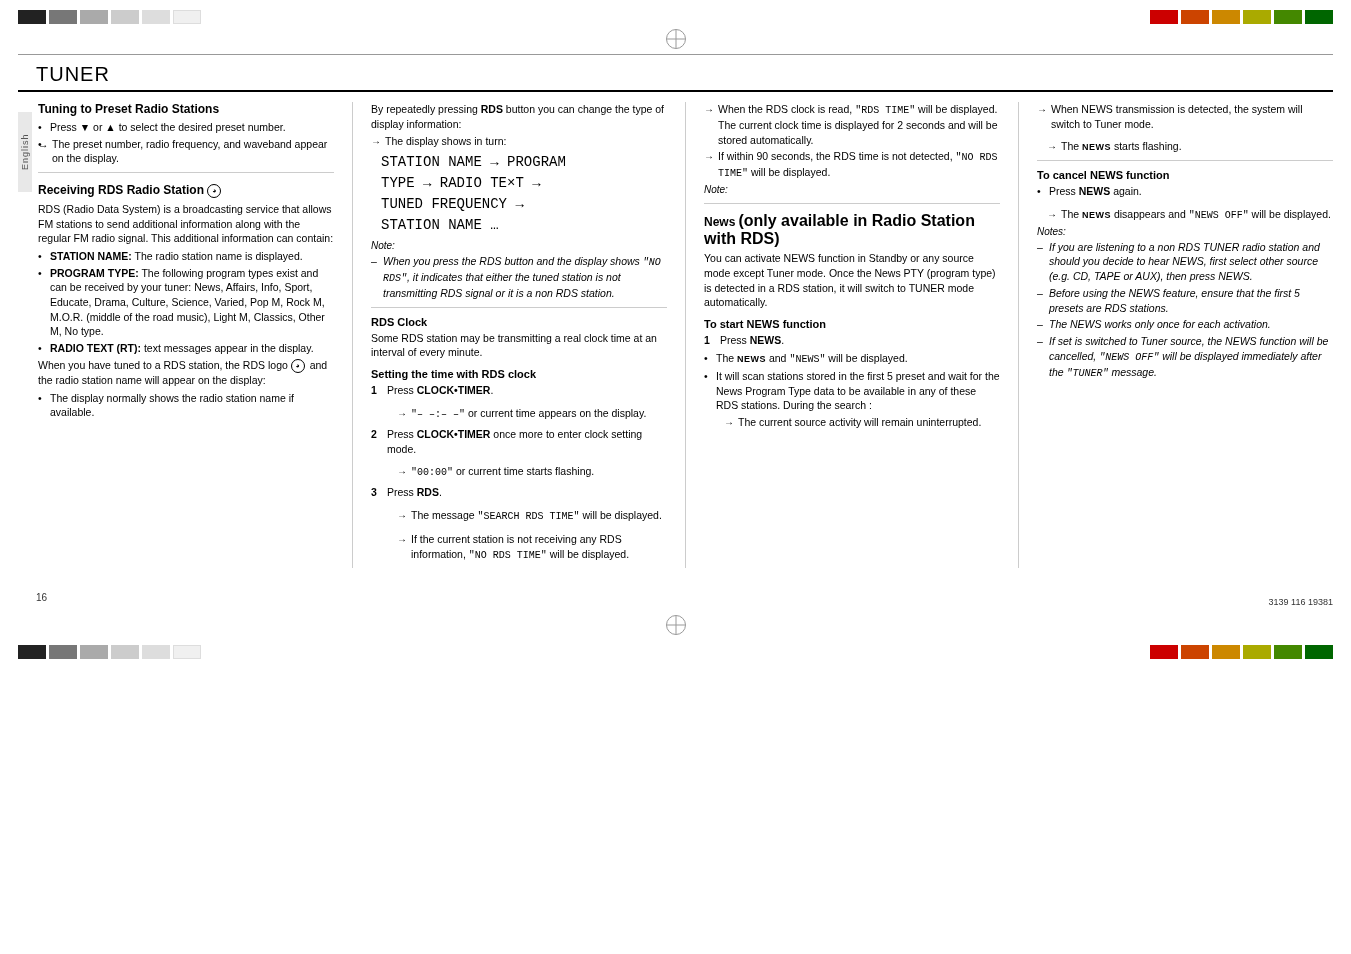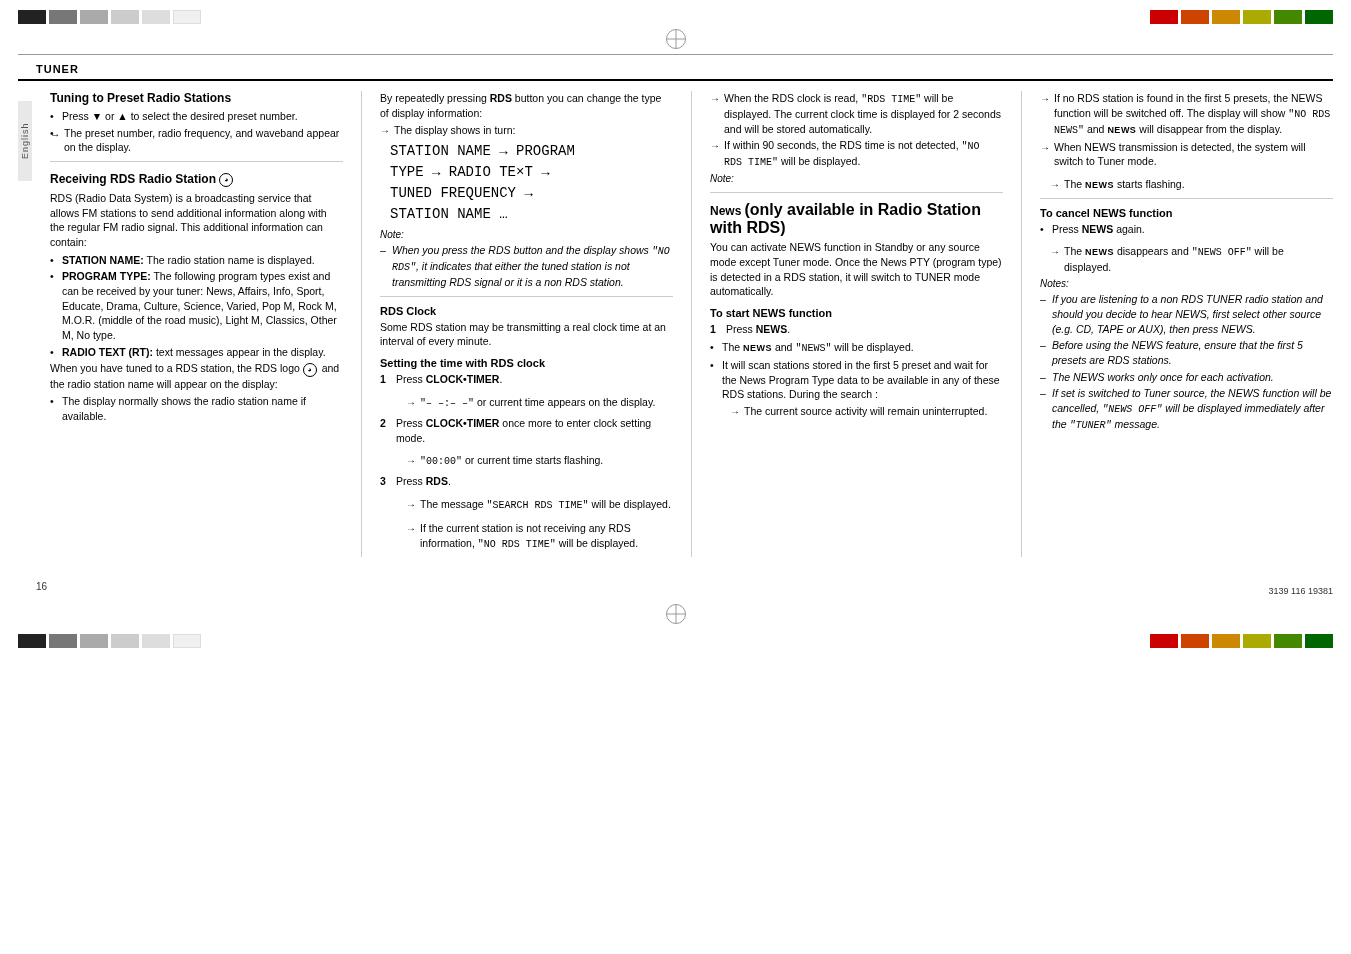--- a/index.html
+++ b/index.html
@@ -78,30 +78,30 @@
 
     
     .page-header {
       display: flex;
       align-items: center;
       padding: 6px 18px 4px 18px;
       border-bottom: 2px solid #000;
       margin: 0 18px;
     }
     .page-header h1 {
-      font-size: 11px;
-      font-weight: bold;
+      font-size: 20px;
+      font-weight: normal;
       letter-spacing: 1px;
     }
 
     
     .main-content {
       display: flex;
       padding: 10px 18px;
-      gap: 12px;
+      gap: 0;
       position: relative;
     }
 
     
     .sidebar-english {
       writing-mode: vertical-rl;
       transform: rotate(180deg);
       font-size: 9px;
       color: #555;
       background: #e8e8e8;
@@ -529,23 +529,20 @@
       <div class="arrow-item indent2">
         The current source activity will remain uninterrupted.
       </div>
 
     </div>
 
     <div class="col-divider"></div>
 
     <div class="col">
 
-      <div class="arrow-item">
-        If no RDS station is found in the first 5 presets, the NEWS function will be switched off. The display will show <span class="mono">"NO RDS NEWS"</span> and <span class="small-caps">news</span> will disappear from the display.
-      </div>
 
       <div class="arrow-item">
         When NEWS transmission is detected, the system will switch to Tuner mode.
       </div>
       <div class="arrow-item indent">
         The <span class="small-caps">news</span> starts flashing.
       </div>
 
       <hr class="section-rule">
 

